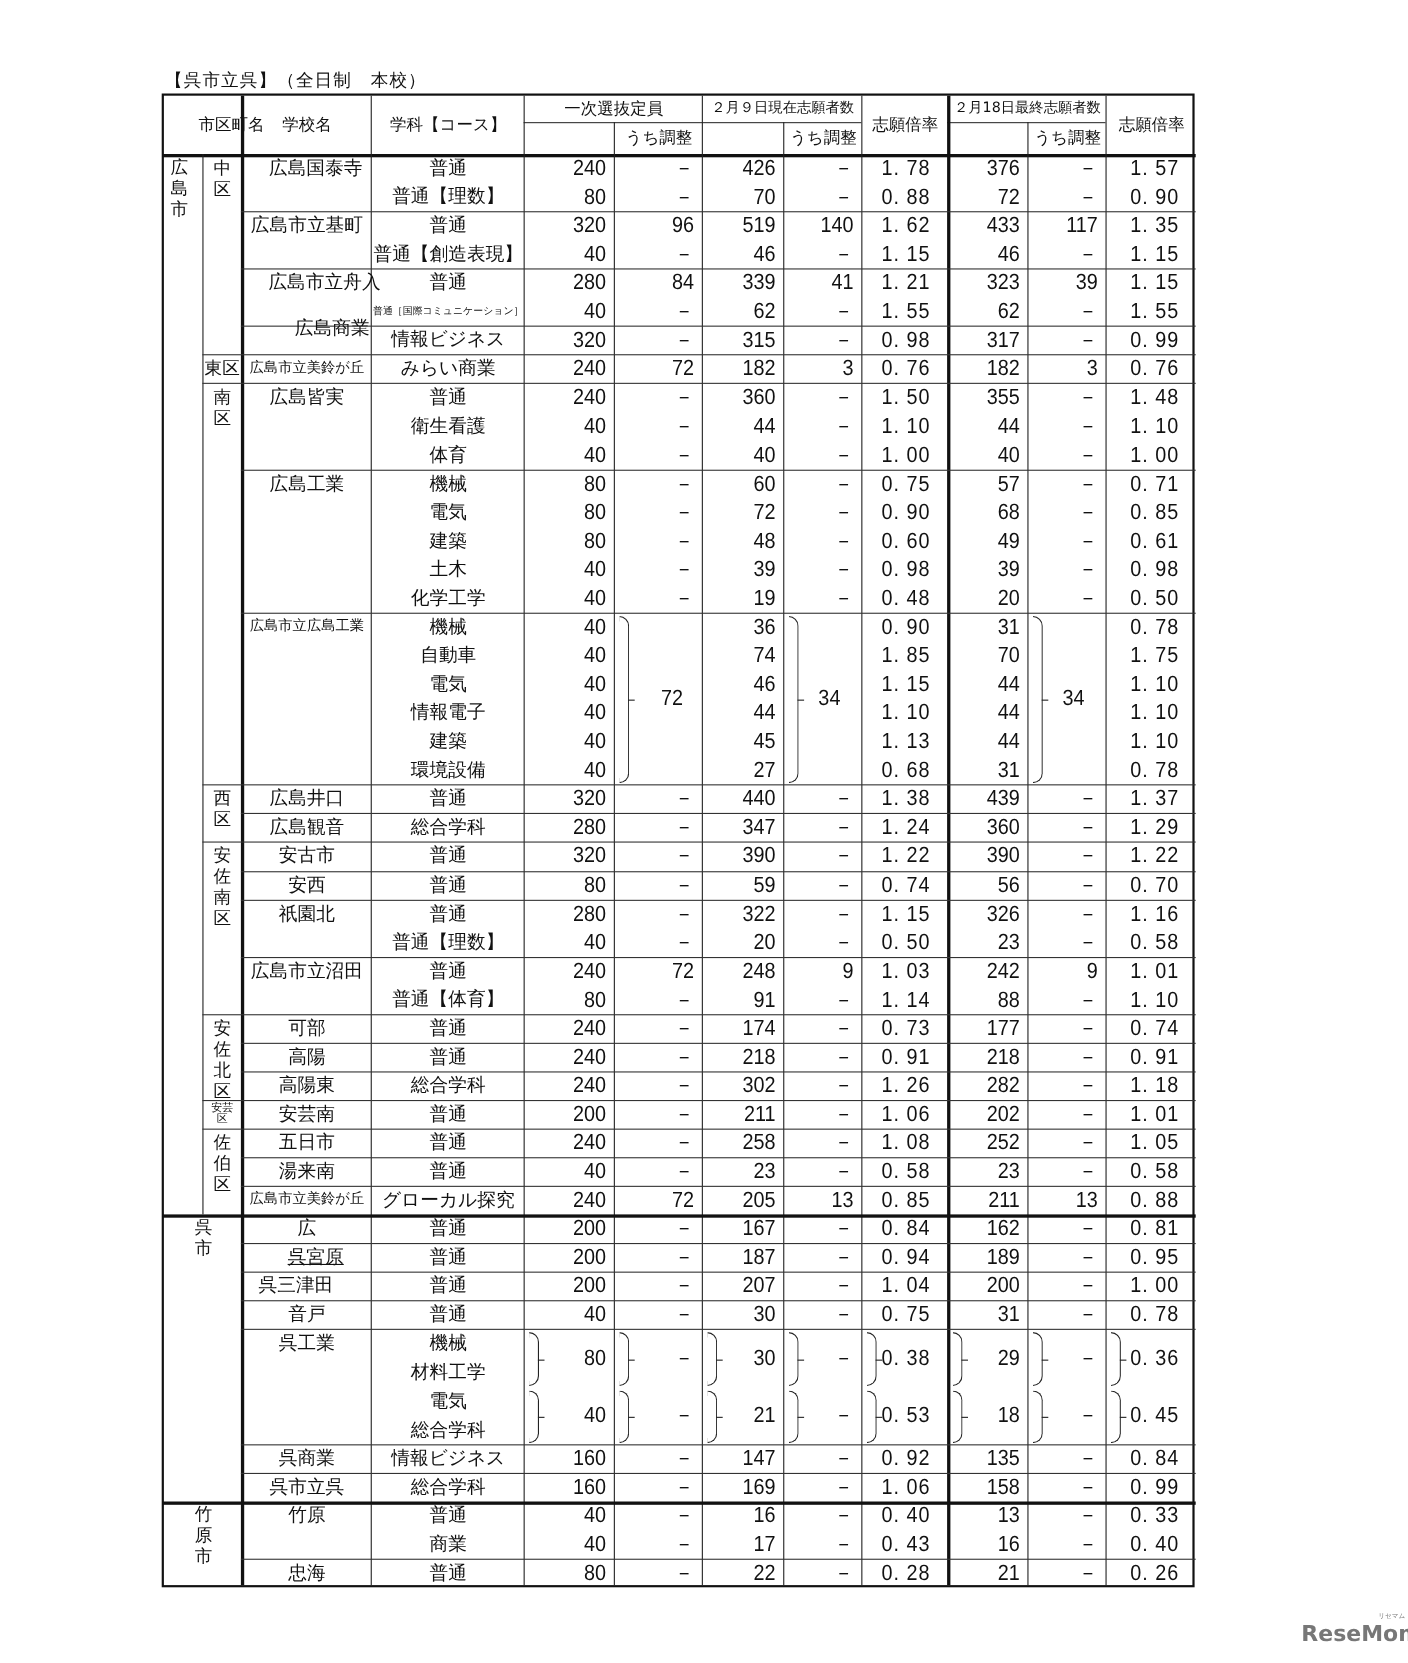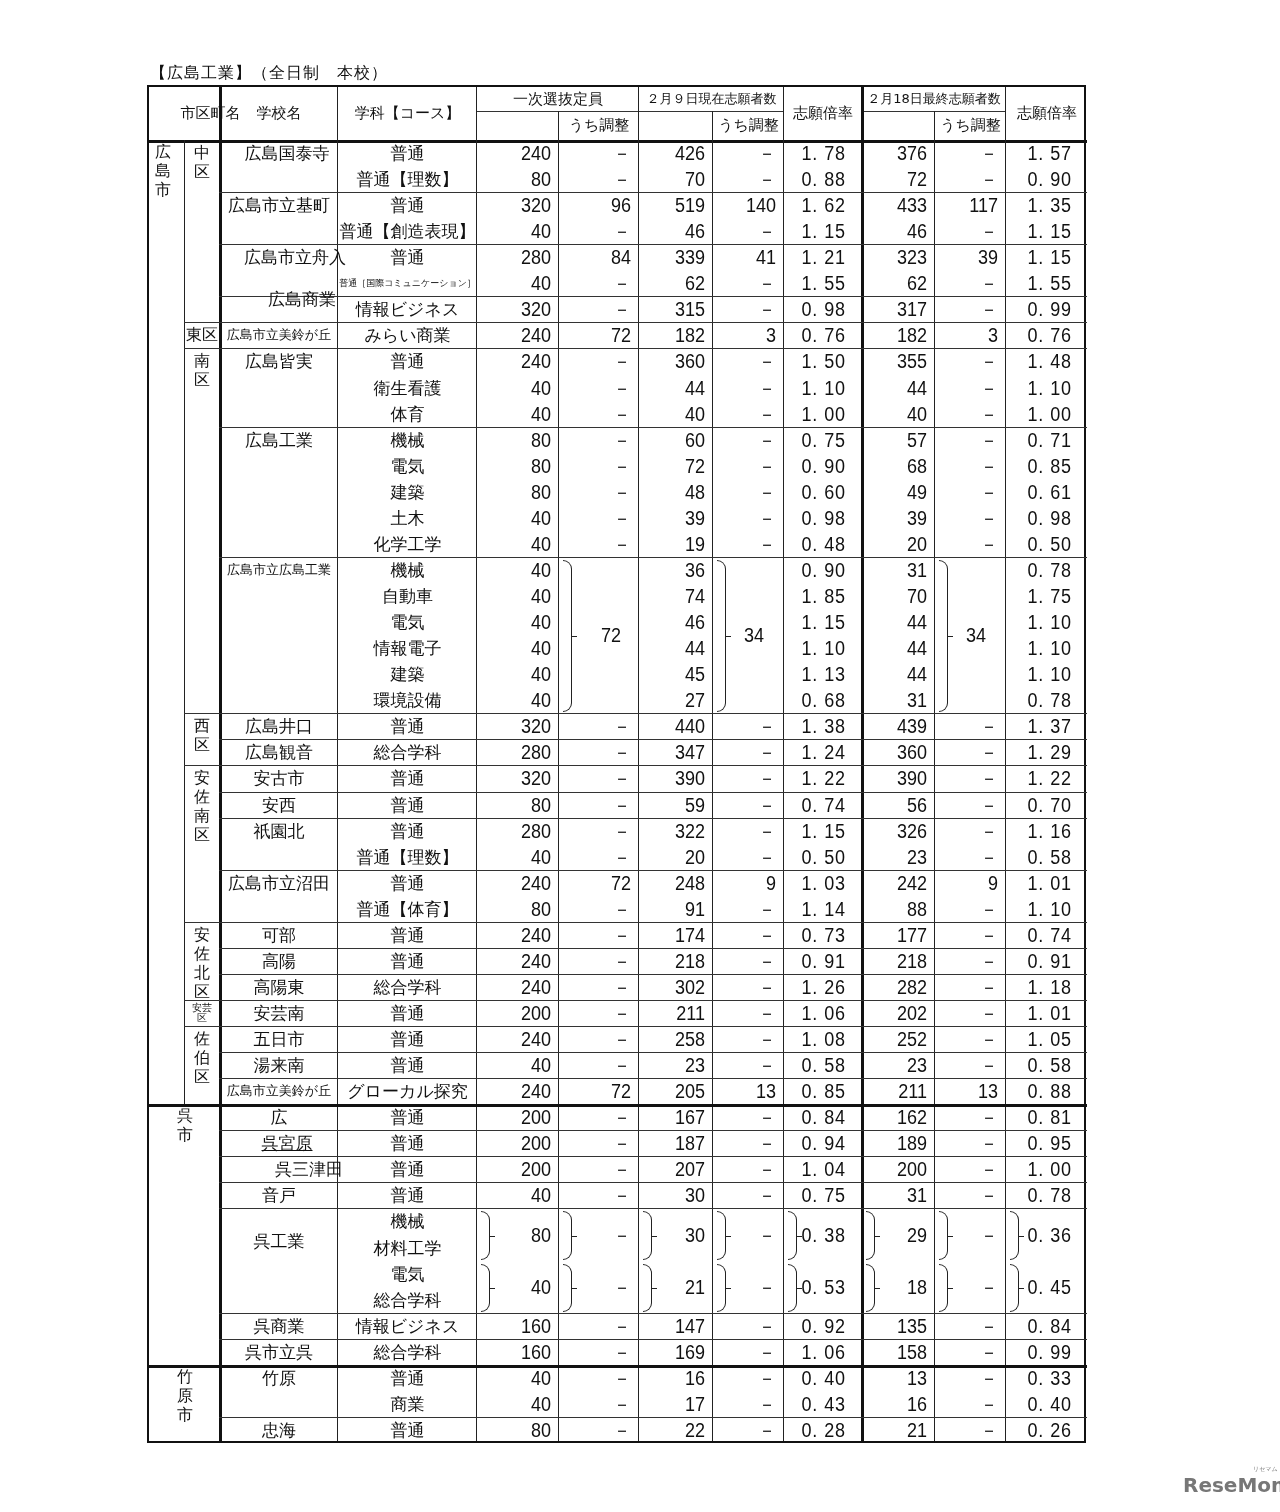--- a/index.html
+++ b/index.html
@@ -16,21 +16,21 @@
   .hdr{position:absolute;font-size:15px;text-align:center;}
   .vert{position:absolute;font-size:16px;line-height:19px;text-align:center;width:22px;}
   .brace{position:absolute;border:1px solid #222;border-left:none;border-radius:0 14px 14px 0;width:8px;}
   .brace:after{content:"";position:absolute;right:-6px;top:50%;width:6px;border-top:1px solid #222;}
   .logo{position:absolute;left:1183px;top:1473px;font-family:"DejaVu Sans",sans-serif;font-weight:bold;font-size:20px;color:#777;}
   .logo small{position:absolute;left:70px;top:-8px;font-size:6px;font-weight:normal;}
 </style>
 </head>
 <body>
 
-<div class="title">【広島工業】（全日制　本校）</div>
+<div class="title">【呉市立呉】（全日制　本校）</div>
 
 <div class="tbl" id="tbl">
     <div class="hdr" style="left: 0px; width: 71px; top: 0px; height: 53px; line-height: 53px; margin-left: 26px;">市区町名</div>
     <div class="hdr" style="left: 71px; width: 118px; top: 0px; height: 53px; line-height: 53px;">学校名</div>
     <div class="hdr" style="left: 189px; width: 139px; top: 0px; height: 53px; line-height: 53px;">学科【コース】</div>
     <div class="hdr" style="left: 328px; width: 162px; top: 0px; height: 24px; line-height: 24px;">一次選抜定員</div>
     <div class="hdr" style="left: 410px; width: 80px; top: 24px; height: 29px; line-height: 29px;">うち調整</div>
     <div class="hdr" style="left: 490px; width: 145px; top: 0px; height: 24px; line-height: 24px; font-size: 13px;">２月９日現在志願者数</div>
     <div class="hdr" style="left: 564px; width: 71px; top: 24px; height: 29px; line-height: 29px;">うち調整</div>
     <div class="hdr" style="left: 635px; width: 78px; top: 0px; height: 53px; line-height: 53px;">志願倍率</div>
@@ -450,41 +450,41 @@
     <div class="cell ctr" style="left: 71px; width: 134px; top: 1043.28px; text-decoration: underline;">呉宮原</div>
     <div class="cell ctr" style="left: 189px; width: 139px; top: 1043.28px;">普通</div>
     <div class="cell num" style="left: 328px; width: 74px; top: 1043.28px;">200</div>
     <div class="cell num" style="left: 410px; width: 72px; top: 1043.28px;">－</div>
     <div class="cell num" style="left: 490px; width: 66px; top: 1043.28px;">187</div>
     <div class="cell num" style="left: 564px; width: 63px; top: 1043.28px;">－</div>
     <div class="cell num" style="left: 635px; width: 62px; top: 1043.28px; letter-spacing: 1px;">0. 94</div>
     <div class="cell num" style="left: 713px; width: 65px; top: 1043.28px;">189</div>
     <div class="cell num" style="left: 786px; width: 63px; top: 1043.28px;">－</div>
     <div class="cell num" style="left: 857px; width: 66px; top: 1043.28px; letter-spacing: 1px;">0. 95</div>
-    <div class="cell ctr" style="left: 71px; width: 98px; top: 1069.34px; padding-left: 40px;">呉三津田</div>
+    <div class="cell ctr" style="left: 71px; width: 98px; top: 1069.34px;">呉三津田</div>
     <div class="cell ctr" style="left: 189px; width: 139px; top: 1069.34px;">普通</div>
     <div class="cell num" style="left: 328px; width: 74px; top: 1069.34px;">200</div>
     <div class="cell num" style="left: 410px; width: 72px; top: 1069.34px;">－</div>
     <div class="cell num" style="left: 490px; width: 66px; top: 1069.34px;">207</div>
     <div class="cell num" style="left: 564px; width: 63px; top: 1069.34px;">－</div>
     <div class="cell num" style="left: 635px; width: 62px; top: 1069.34px; letter-spacing: 1px;">1. 04</div>
     <div class="cell num" style="left: 713px; width: 65px; top: 1069.34px;">200</div>
     <div class="cell num" style="left: 786px; width: 63px; top: 1069.34px;">－</div>
     <div class="cell num" style="left: 857px; width: 66px; top: 1069.34px; letter-spacing: 1px;">1. 00</div>
     <div class="cell ctr" style="left: 71px; width: 118px; top: 1095.4px;">音戸</div>
     <div class="cell ctr" style="left: 189px; width: 139px; top: 1095.4px;">普通</div>
     <div class="cell num" style="left: 328px; width: 74px; top: 1095.4px;">40</div>
     <div class="cell num" style="left: 410px; width: 72px; top: 1095.4px;">－</div>
     <div class="cell num" style="left: 490px; width: 66px; top: 1095.4px;">30</div>
     <div class="cell num" style="left: 564px; width: 63px; top: 1095.4px;">－</div>
     <div class="cell num" style="left: 635px; width: 62px; top: 1095.4px; letter-spacing: 1px;">0. 75</div>
     <div class="cell num" style="left: 713px; width: 65px; top: 1095.4px;">31</div>
     <div class="cell num" style="left: 786px; width: 63px; top: 1095.4px;">－</div>
     <div class="cell num" style="left: 857px; width: 66px; top: 1095.4px; letter-spacing: 1px;">0. 78</div>
-    <div class="cell ctr" style="left: 71px; width: 118px; top: 1121.46px; margin-top: 20px;">呉工業</div>
+    <div class="cell ctr" style="left: 71px; width: 118px; top: 1121.46px;">呉工業</div>
     <div class="cell ctr" style="left: 189px; width: 139px; top: 1121.46px;">機械</div>
     <div class="cell ctr" style="left: 189px; width: 139px; top: 1147.52px;">材料工学</div>
     <div class="cell ctr" style="left: 189px; width: 139px; top: 1173.58px;">電気</div>
     <div class="cell ctr" style="left: 189px; width: 139px; top: 1199.64px;">総合学科</div>
     <div class="cell ctr" style="left: 71px; width: 118px; top: 1225.7px;">呉商業</div>
     <div class="cell ctr" style="left: 189px; width: 139px; top: 1225.7px;">情報ビジネス</div>
     <div class="cell num" style="left: 328px; width: 74px; top: 1225.7px;">160</div>
     <div class="cell num" style="left: 410px; width: 72px; top: 1225.7px;">－</div>
     <div class="cell num" style="left: 490px; width: 66px; top: 1225.7px;">147</div>
     <div class="cell num" style="left: 564px; width: 63px; top: 1225.7px;">－</div>

